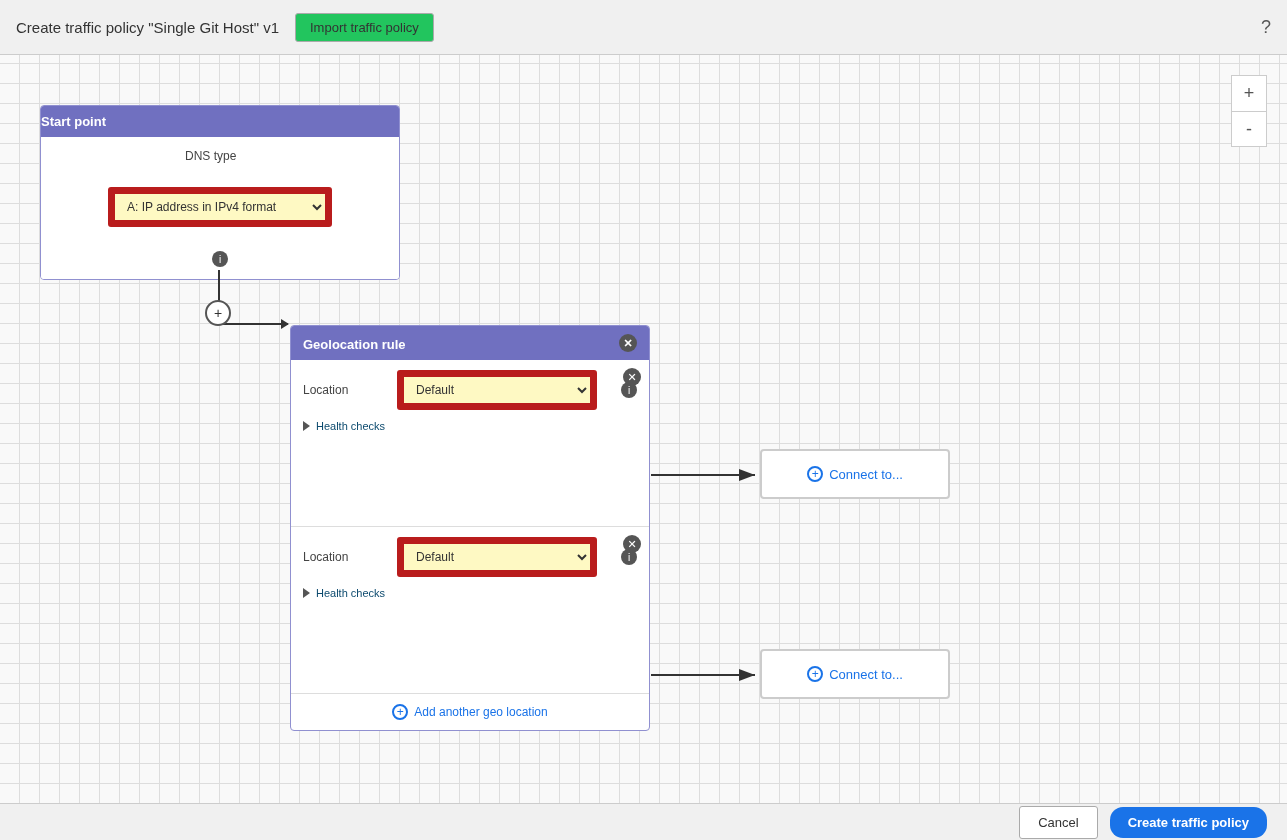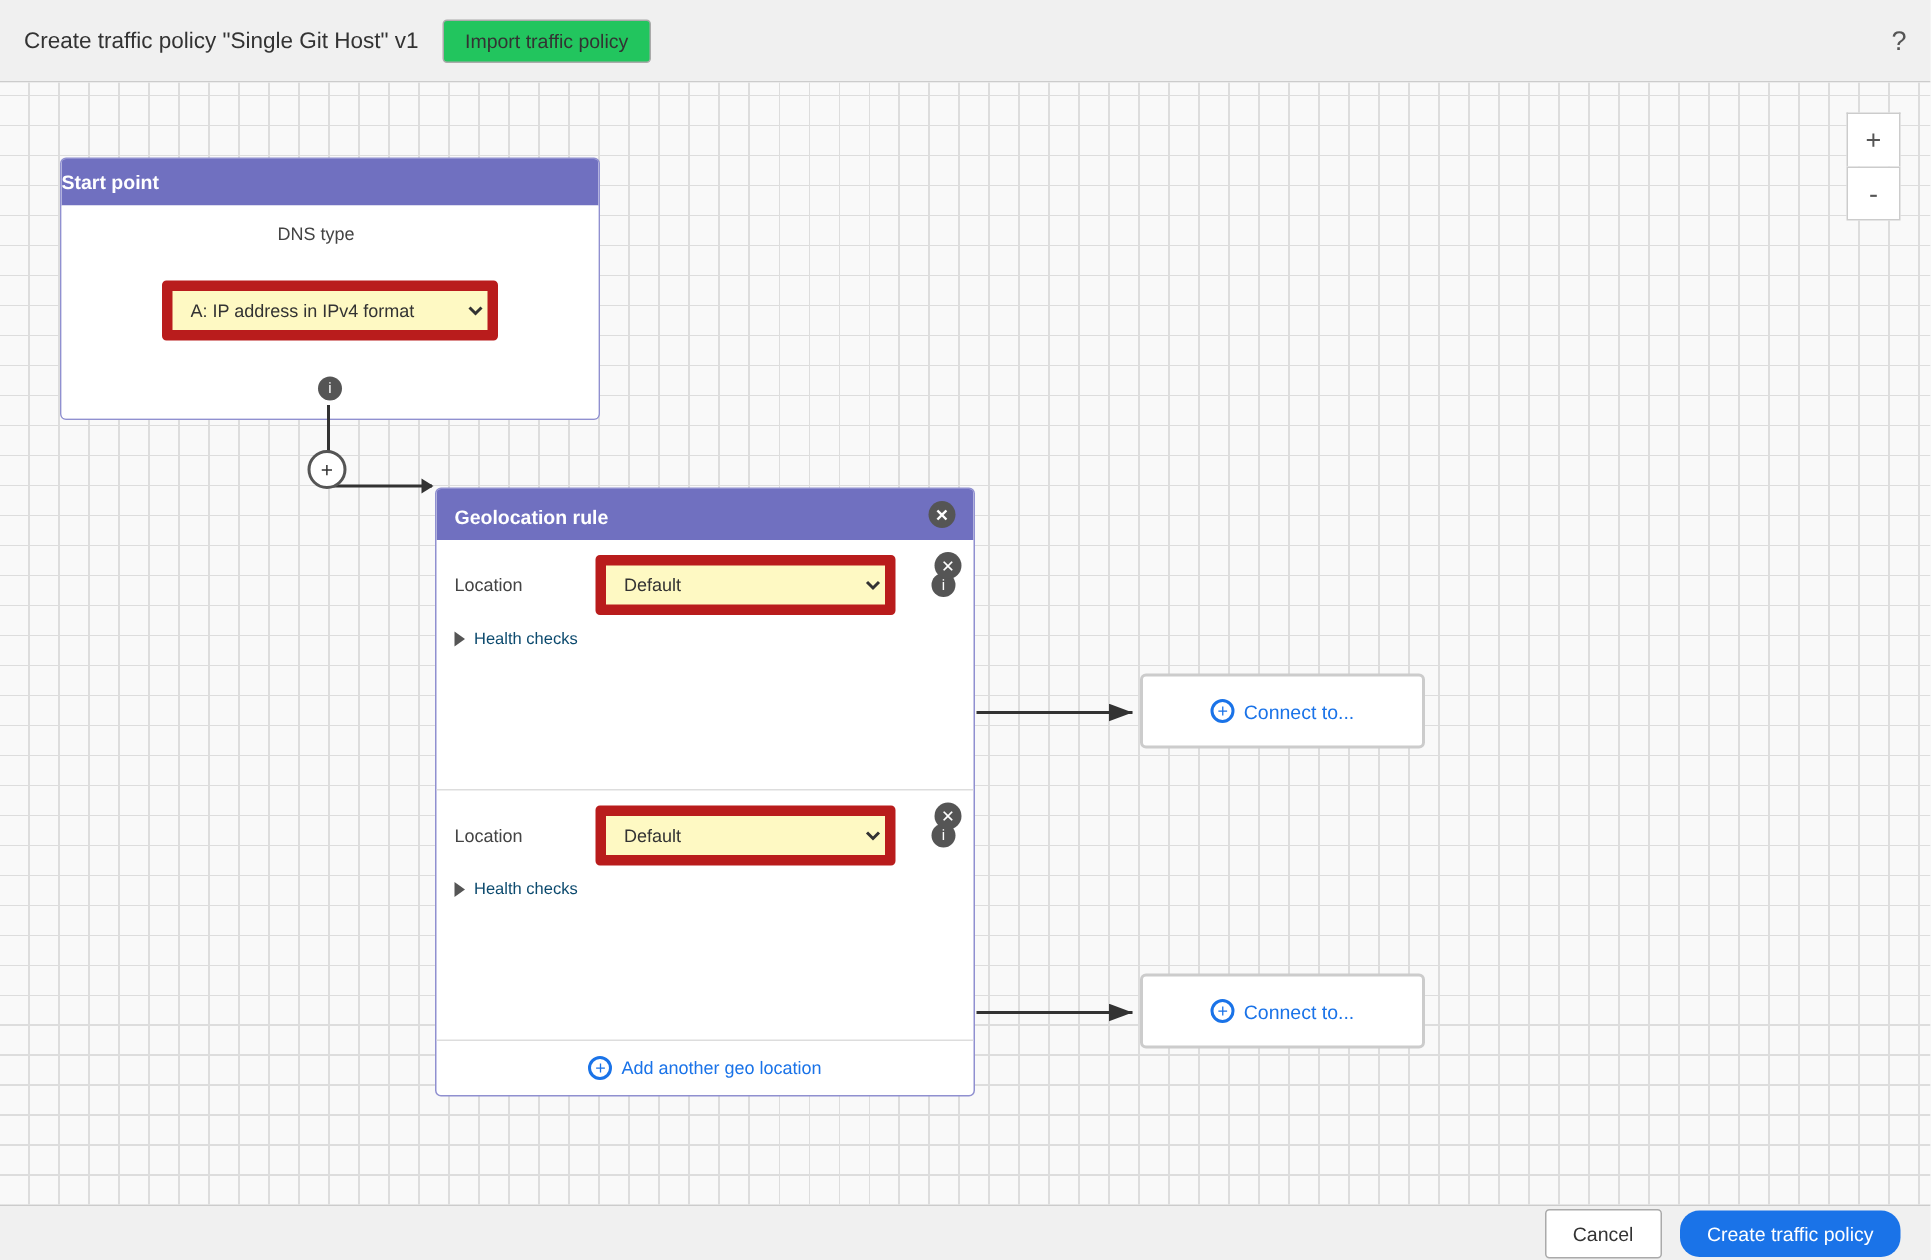--- a/index.html
+++ b/index.html
@@ -338,21 +338,21 @@
       color: #333;
     }
     .create-btn {
       padding: 8px 18px;
       border: none;
       background: #1a73e8;
       color: white;
       border-radius: 13px;
       cursor: pointer;
       font-size: 13px;
-      font-weight: normal;
+      font-weight: bold;
     }
   </style>
 </head>
 <body>
 
 <div class="header">
   <div style="display:flex;align-items:center;gap:16px;">
     <span class="header-title">Create traffic policy "Single Git Host" v1</span>
     <button class="import-btn">Import traffic policy</button>
   </div>

